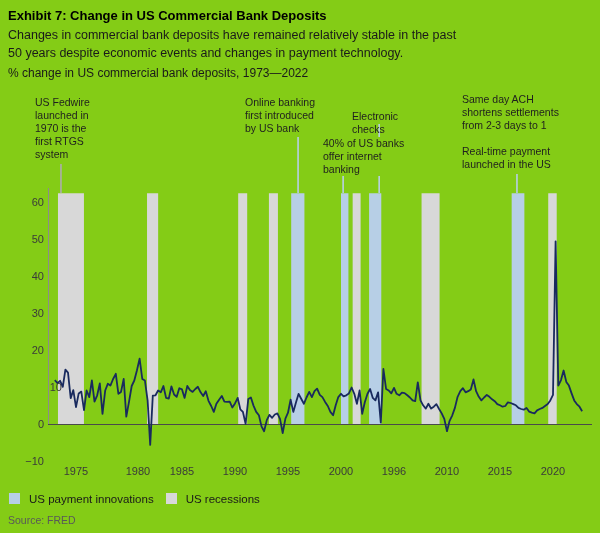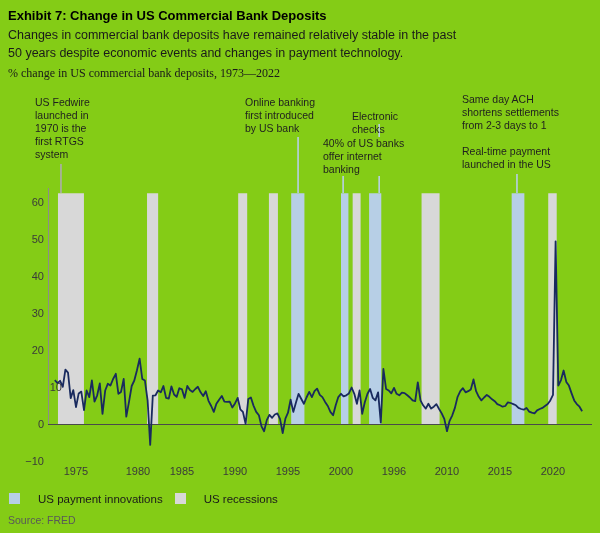--- a/index.html
+++ b/index.html
@@ -4,29 +4,29 @@
 <style>
   html,body{margin:0;padding:0;background:#ffffff;}
   #stage{
     position:relative;width:600px;height:533px;background:#84cc16;overflow:hidden;
     font-family:"Liberation Sans","DejaVu Sans",sans-serif;color:#1a1a1a;
   }
   .abs{position:absolute;}
   #title{left:8px;top:8px;font-size:13px;font-weight:bold;color:#000;white-space:nowrap;}
   #sub1{left:8px;top:28px;font-size:12.5px;color:#1a1a1a;white-space:nowrap;text-align:center;}
   #sub2{left:8px;top:46px;font-size:12.5px;color:#1a1a1a;white-space:nowrap;}
-  #measure{left:8px;top:66px;font-size:12px;color:#1a1a1a;white-space:nowrap;font-family:Liberation Serif, serif;}
+  #measure{left:8px;top:66px;font-size:12px;color:#1a1a1a;white-space:nowrap;}
   #chart-svg{left:0;top:0;width:600px;height:533px;}
   .annotation{position:absolute;font-size:10.5px;line-height:13px;color:#1f1f1f;}
   .annotation div{white-space:nowrap;}
   .tick{position:absolute;font-size:11px;color:#3a3a3a;}
   .xtick{width:40px;text-align:center;}
   .ytick{width:34px;text-align:right;}
   #legend{left:9px;top:493px;display:flex;align-items:center;gap:12px;font-size:11.5px;color:#1a1a1a;}
-  .legend-item{display:flex;gap:18px;}
+  .legend-item{display:flex;gap:9px;}
   .swatch{width:11px;height:11px;display:inline-block;}
   #source{left:8px;top:514px;font-size:10.5px;color:#595959;}
 </style>
 </head>
 <body>
 
 <div id="stage">
   <div class="abs" id="title">Exhibit 7: Change in US Commercial Bank Deposits</div>
   <div class="abs" id="sub1">Changes in commercial bank deposits have remained relatively stable in the past</div>
   <div class="abs" id="sub2">50 years despite economic events and changes in payment technology.</div>

